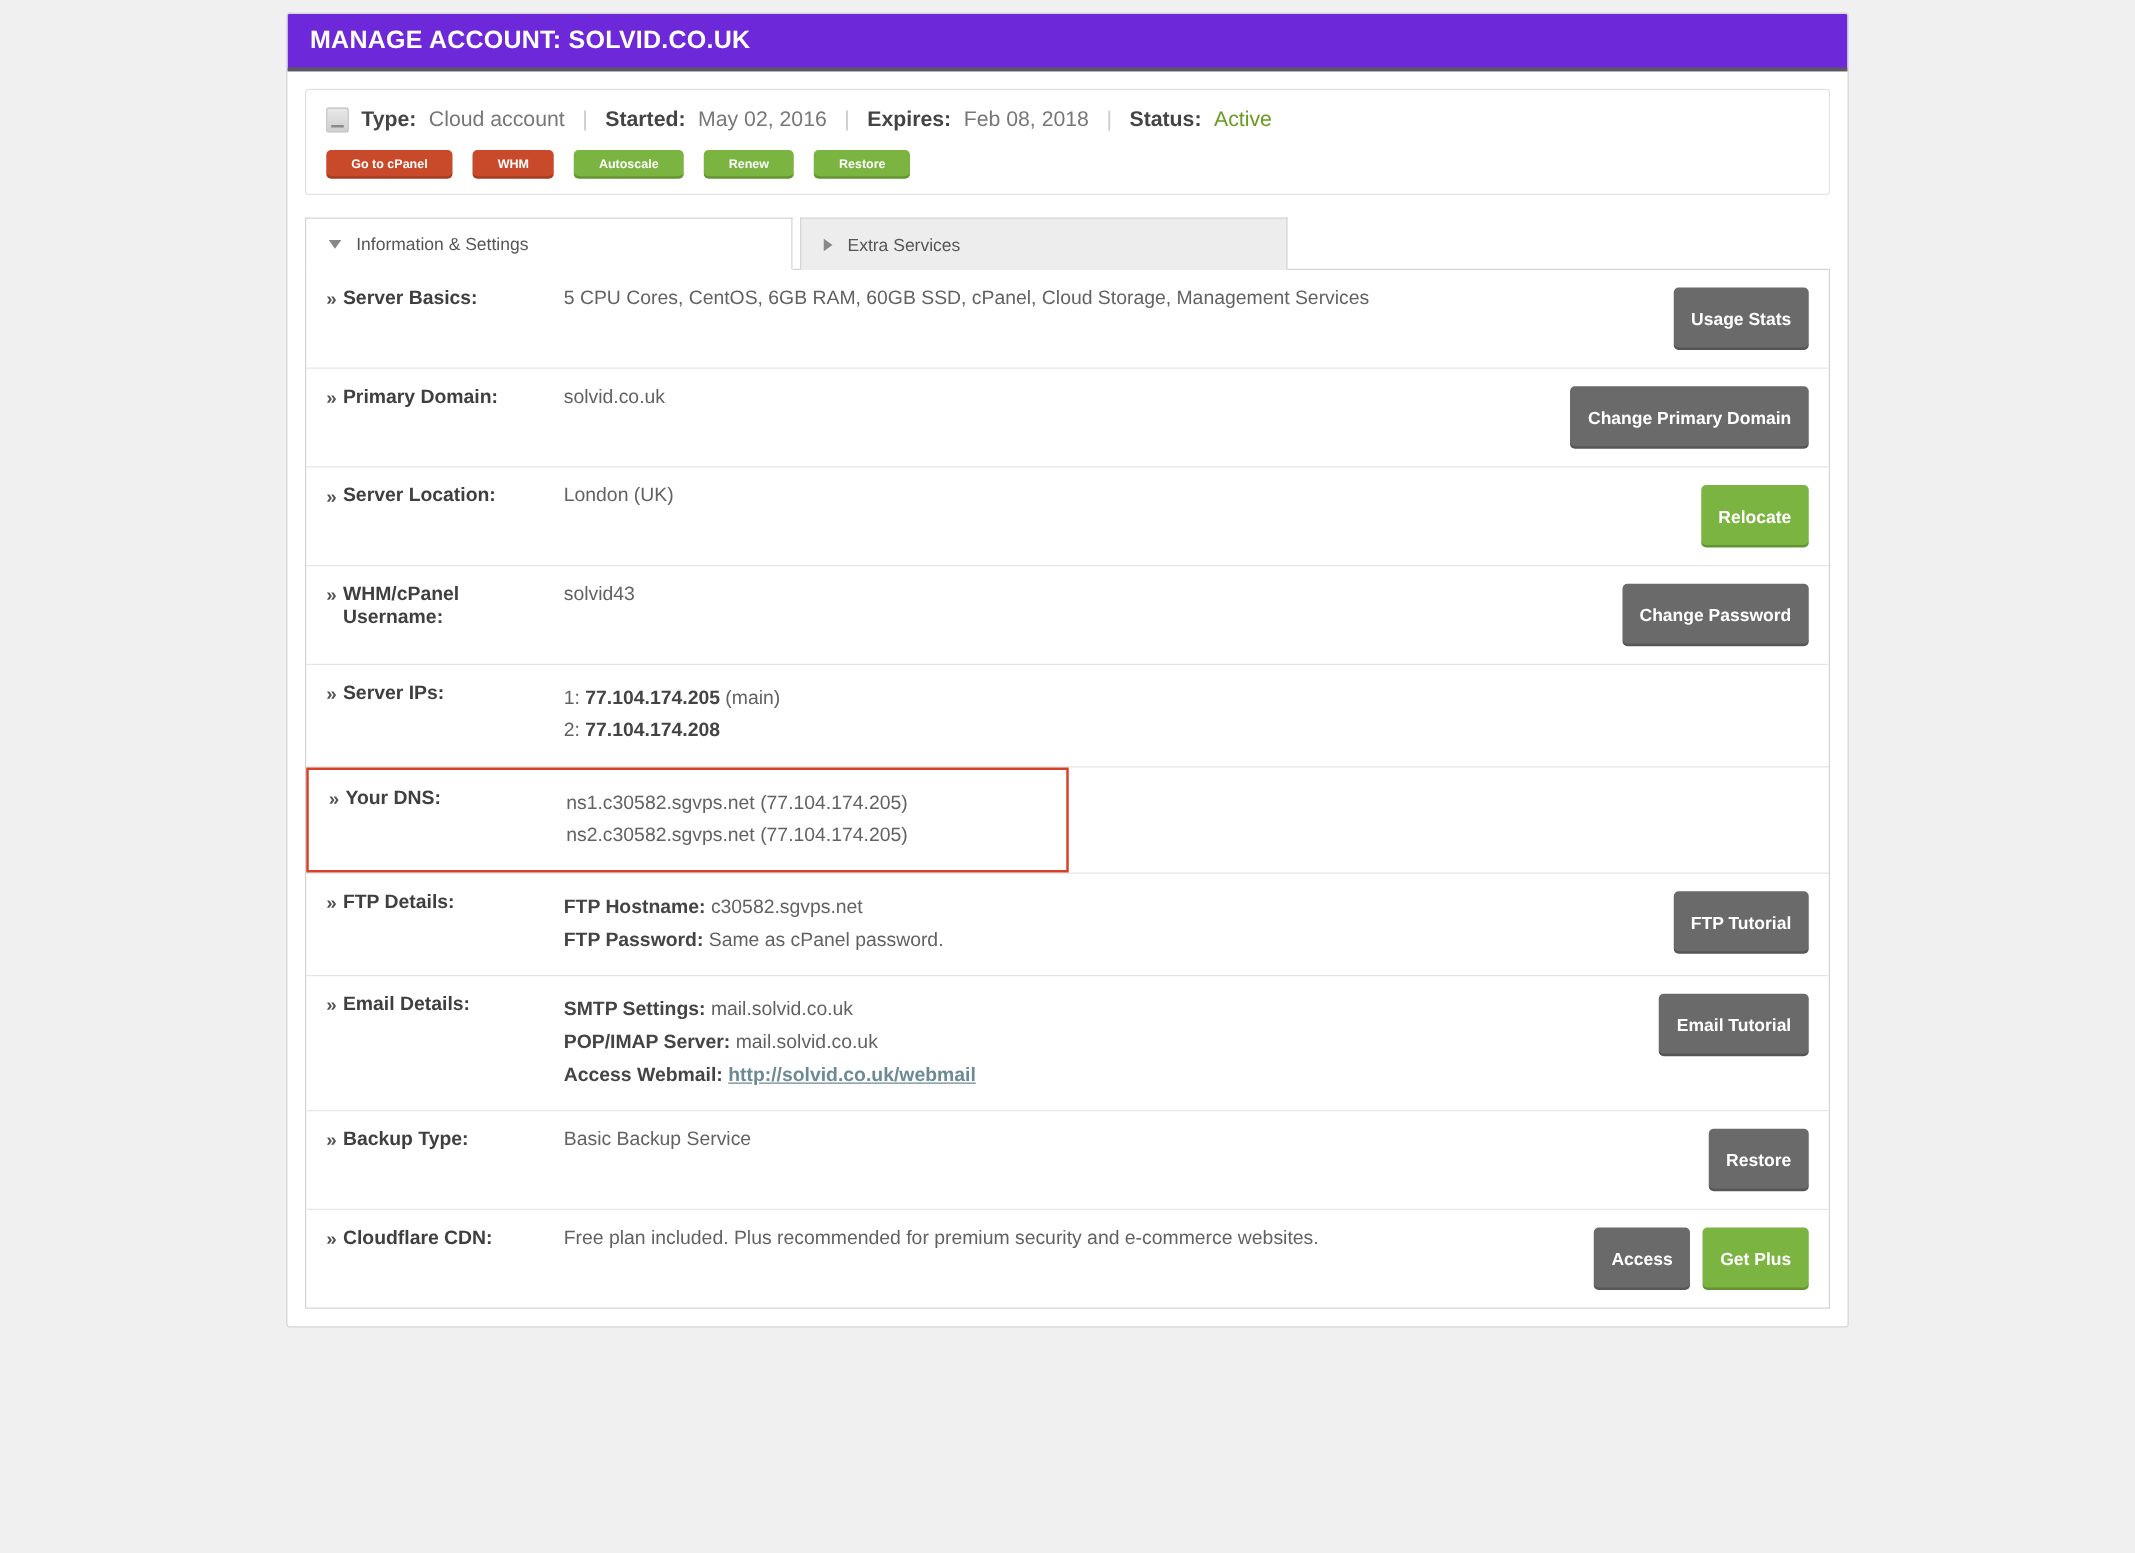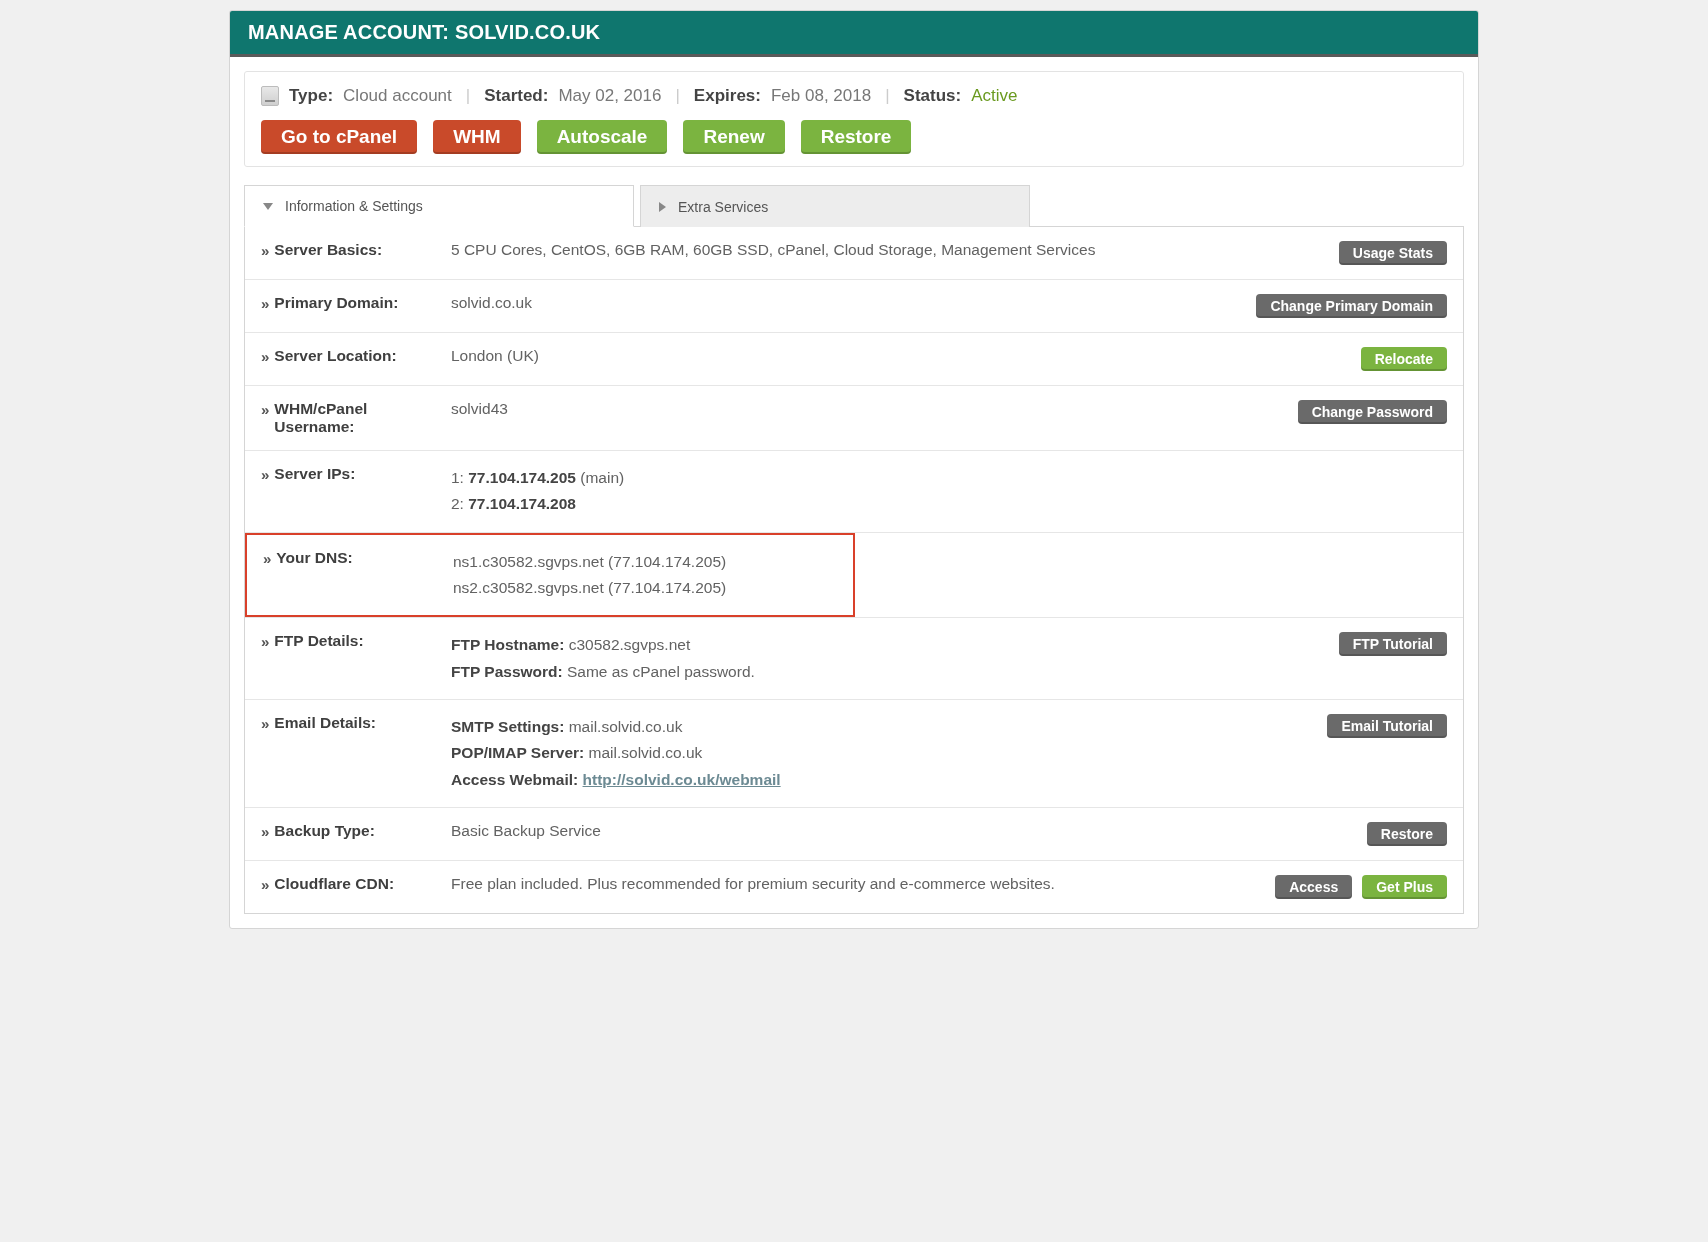--- a/index.html
+++ b/index.html
@@ -12,21 +12,21 @@
   }
   .panel {
     width: 1250px;
     margin: 0 auto;
     background: #fff;
     border: 1px solid #d5d5d5;
     border-radius: 3px;
     overflow: hidden;
   }
   .panel-header {
-    background: #0f766e;
+    background: #6d28d9;
     color: #fff;
     padding: 10px 18px;
     font-size: 20px;
     font-weight: 700;
     letter-spacing: 0.2px;
     border-bottom: 3px solid #5a5a5a;
   }
   .panel-body { padding: 14px; }
   .summary {
     border: 1px solid #e3e3e3;
@@ -41,29 +41,29 @@
   }
   .summary-line .server-icon::after{
     content:""; position:absolute; left:3px; right:3px; bottom:3px; height:2px; background:#8a8a8a;
   }
   .summary-line .lbl { font-weight:700; color:#444; }
   .summary-line .sep { color:#ccc; padding:0 4px; }
   .status-active { color:#6a9a1f; }
   .btn-row { margin-top:14px; display:flex; gap:16px; }
   .btn {
     display:inline-flex; align-items:center; justify-content:center;
-    color:#fff; font-weight:700; font-size:19px;
+    color:#fff; font-weight:700; font-size:10px;
     padding:6px 20px; border-radius:4px; border:0;
     box-shadow:inset 0 -2px 0 rgba(0,0,0,0.18);
     cursor:pointer;
   }
   .btn-red   { background:#c94a2a; }
   .btn-green { background:#7bb440; }
   .btn-grey  { background:#6a6a6a; }
-  .btn-sm    { padding:4px 14px; font-size:14px; }
+  .btn-sm    { padding:17px 14px; font-size:14px; }
   
   .tabs { display:flex; margin-top:18px; gap:0; }
   .tab {
     flex:0 0 auto; width:390px;
     background:#ededed; border:1px solid #d5d5d5;
     padding:12px 18px; font-size:14px; color:#555;
     display:flex; align-items:center; gap:12px;
     border-bottom:none;
   }
   .tab + .tab { margin-left:6px; }

